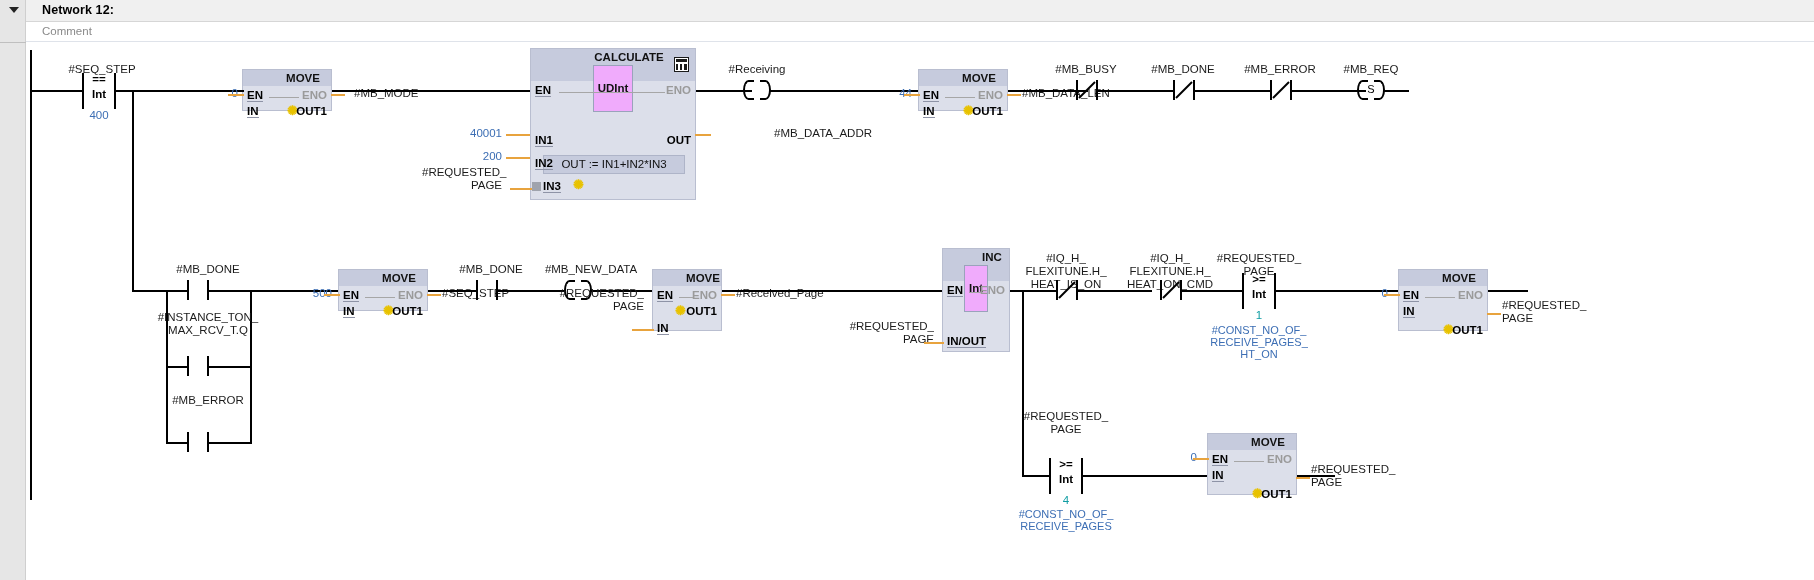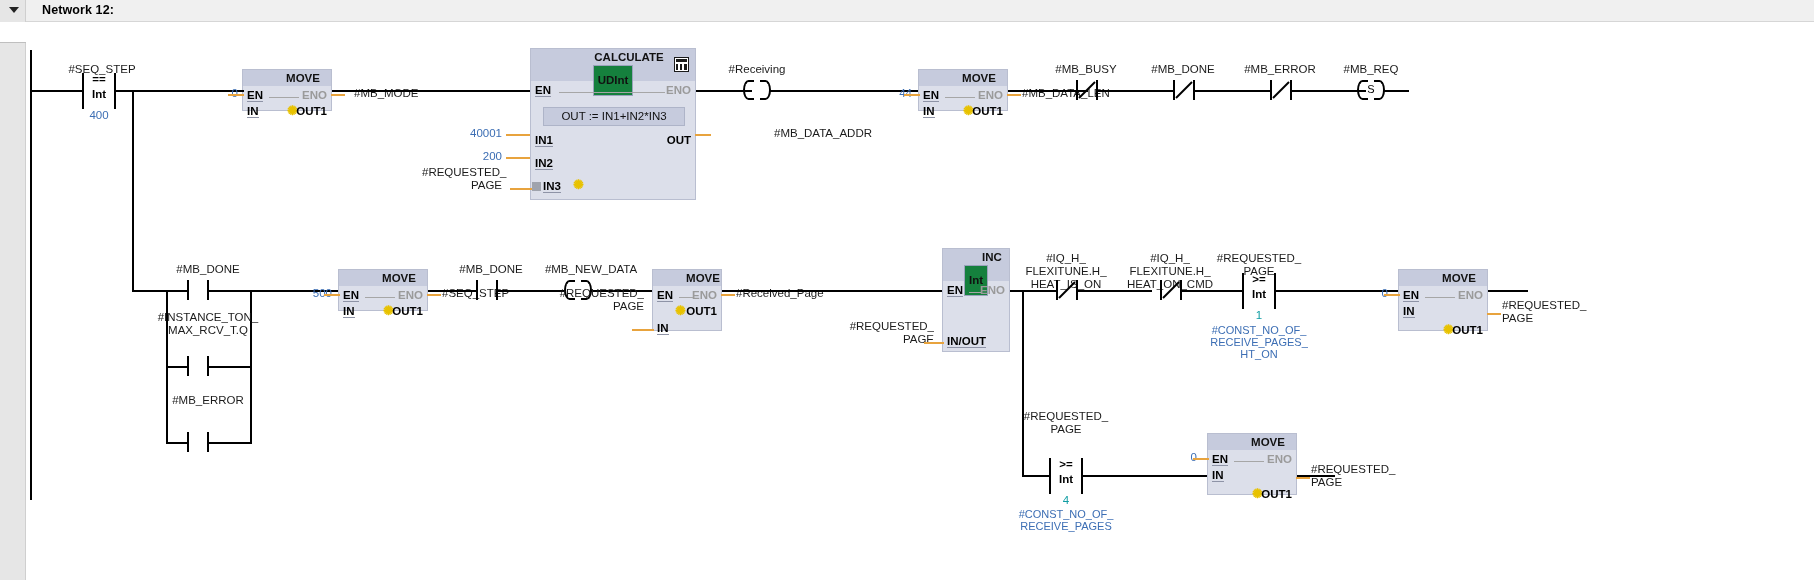--- a/index.html
+++ b/index.html
@@ -147,33 +147,33 @@
     font-size:11.5px; font-weight:bold; color:#111;
     text-align:center;
     padding-left:32px;
   }
   .fb .hd2 {
     position:absolute; left:0; width:100%;
     font-size:11.5px; font-weight:bold; color:#111;
     text-align:center;
   }
   .fb .ty-box {
-    display:inline-block; border:1px solid #9aa3bb; background:#15803d;
-    padding:8px 4px; line-height:13px;
+    display:inline-block; border:1px solid #9aa3bb; background:#f0abfc;
+    padding:16px 4px; line-height:13px;
   }
   .fb .en  { position:absolute; left:4px;  font-size:11.5px; font-weight:bold; color:#000;
              border-bottom:1px solid #8e93a6; padding-bottom:0px;}
   .fb .eno { position:absolute; right:4px; font-size:11.5px; font-weight:bold; color:#9a9a9a; }
   .fb .enodash { position:absolute; height:0; border-top:1px solid #a6a6a6; }
   .fb .pin { position:absolute; font-size:11.5px; font-weight:bold; color:#000; }
   .fb .pin.ul { border-bottom:1px solid #8e93a6; }
   .fb .star { position:absolute; color:#E8C200; font-size:13px; font-weight:bold; }
   .fb .expr {
     position:absolute; background:#c6cbdd; border:1px solid #aeb4c8;
-    font-size:11.5px; color:#111; text-align:center; line-height:17px;
+    font-size:11.5px; color:#111; text-align:center; line-height:17px;margin-top:48px;
   }
   .fb .calcicon {
     position:absolute; width:15px; height:15px;
     border:1.6px solid #1a1a1a; background:#fff;
   }
   .fb .calcicon i {
     position:absolute; left:1px; top:1px; right:1px; height:3px; background:#1a1a1a;
   }
   .fb .calcicon b {
     position:absolute; left:1px; top:6px; right:1px; bottom:1px;
@@ -190,20 +190,24 @@
 <body>
 
 <div id="app">
 
   <div class="nw-header">
     <div class="nw-gutter-top"></div>
     <div class="collapse-tri"></div>
     <div class="nw-title">Network 12:</div>
   </div>
 
+  <div class="cmt-row">
+    <div class="cmt-gutter"></div>
+    <div class="cmt-text">Comment</div>
+  </div>
 
   <div class="body-gutter">
     <div class="gutter-tick" style="top:0px;"></div>
   </div>
 
   <div id="canvas">
 
     <div class="wv" style="left:4px; top:8px; height:450px;"></div>
 
     <div class="wh" style="left:4px; top:48px; width:52px;"></div>

